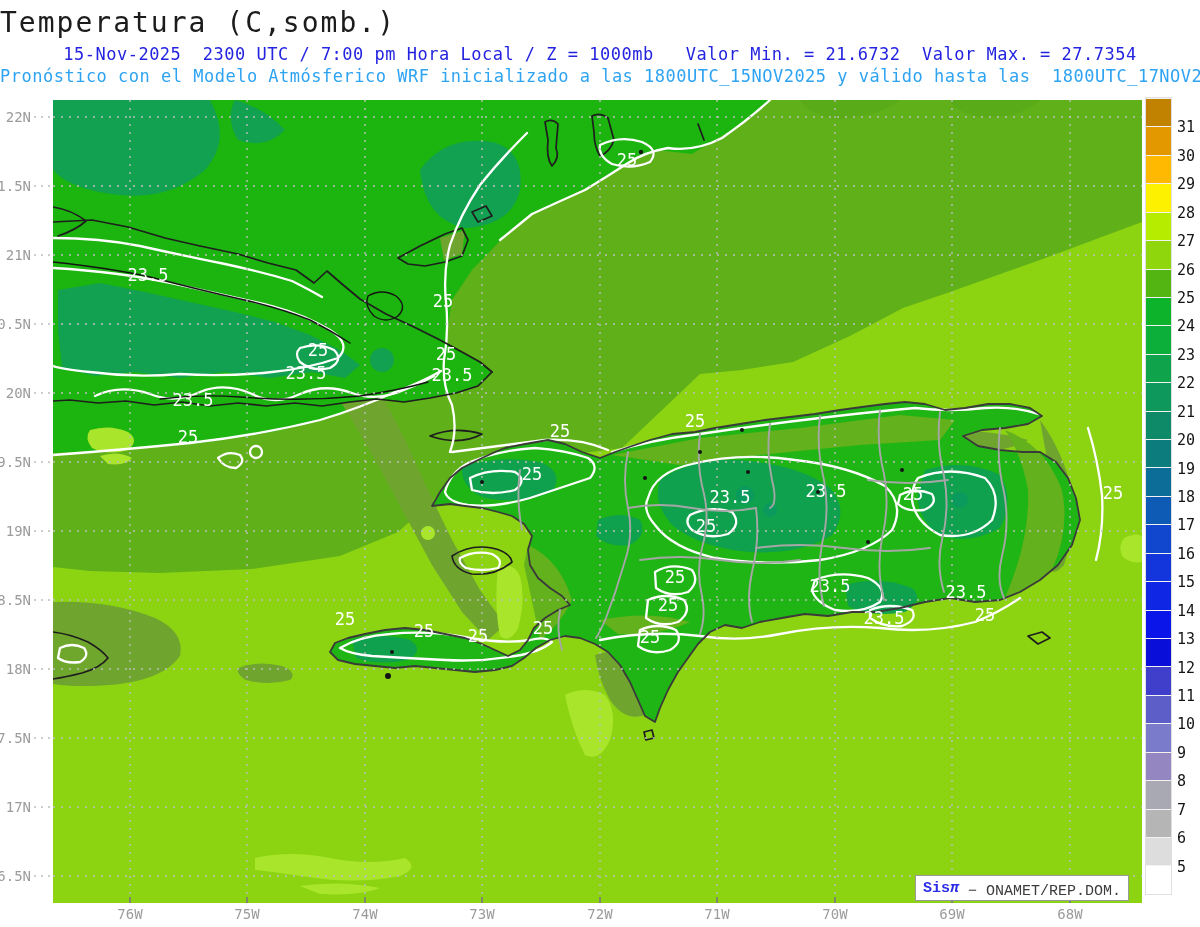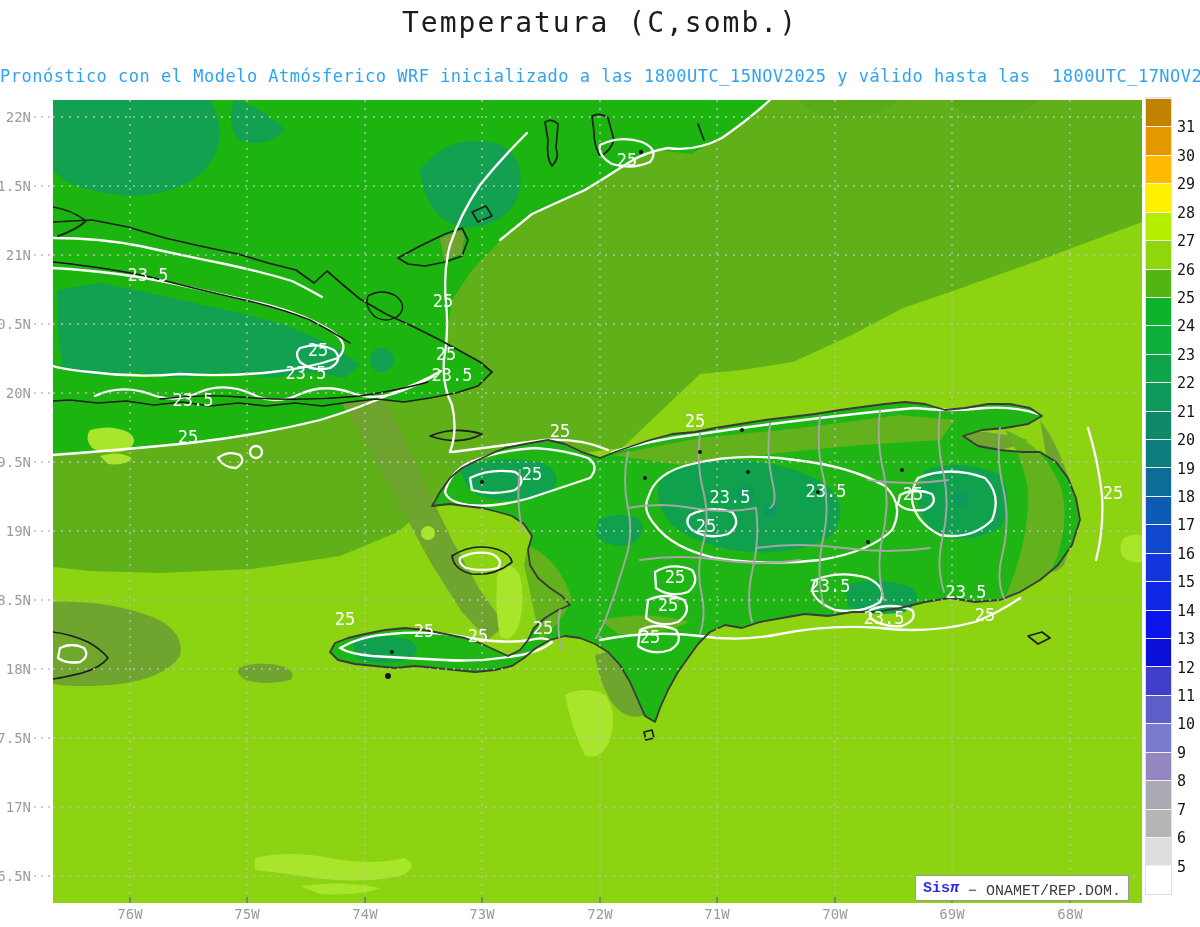--- a/index.html
+++ b/index.html
@@ -1,18 +1,18 @@
 <!DOCTYPE html>
 <html><head>
 <meta charset="utf-8">
 <style>
   html,body{margin:0;padding:0;background:#ffffff;}
   body{font-family:"DejaVu Sans Mono","Liberation Mono",monospace;}
   #stage{position:relative;width:1200px;height:927px;background:#fff;overflow:hidden;}
-  .title{position:absolute;top:6px;left:0;width:1200px;text-align:center;
+  .title{position:absolute;top:6px;left:0;width:1200px;text-align:left;
          font-size:28px;letter-spacing:2px;color:#1c1c1c;white-space:pre;}
   .sub1{position:absolute;top:44px;left:0;width:1200px;text-align:center;
         font-size:17px;letter-spacing:.5px;color:#2424e0;white-space:pre;}
   .sub2{position:absolute;top:66px;left:0;width:1200px;text-align:center;
         font-size:17px;letter-spacing:.5px;color:#2ea3f2;white-space:pre;}
   .grid{stroke:#bdbdbd;stroke-width:1.4;stroke-dasharray:2 6;fill:none;}
   .stub{stroke:#bdbdbd;stroke-width:1.4;stroke-dasharray:2 5;fill:none;}
   .tick{stroke:#777;stroke-width:1.6;fill:none;}
   .axlbl{font-family:"DejaVu Sans Mono","Liberation Mono",monospace;font-size:14px;fill:#9b9b9b;}
   .clabel{font-family:"DejaVu Sans Mono","Liberation Mono",monospace;font-size:17px;fill:#ffffff;}
@@ -32,20 +32,21 @@
   #brandbox .b1{color:#2b2bea;font-weight:bold;}
   #brandbox .b2{color:#2b2bea;font-weight:bold;font-style:italic;}
   #brandbox .b3{color:#3c3c3c;margin-top:7px;}
 </style>
 </head>
 <body>
 
 <div id="stage">
 
   <div class="title">Temperatura (C,somb.)</div>
+  <div class="sub1">15-Nov-2025  2300 UTC / 7:00 pm Hora Local / Z = 1000mb   Valor Min. = 21.6732  Valor Max. = 27.7354</div>
   <div class="sub2">Pronóstico con el Modelo Atmósferico WRF inicializado a las 1800UTC_15NOV2025 y válido hasta las  1800UTC_17NOV2025</div>
 
   <svg id="map-svg" width="1200" height="927" viewBox="0 0 1200 927" style="position:absolute;left:0;top:0;">
     <defs>
       <clipPath id="mapclip">
           <rect x="53" y="100" width="1089" height="803"></rect>
         </clipPath>
     </defs>
 
     <g clip-path="url(#mapclip)">

